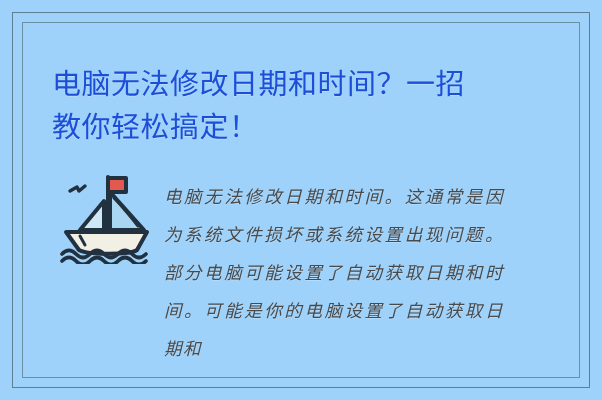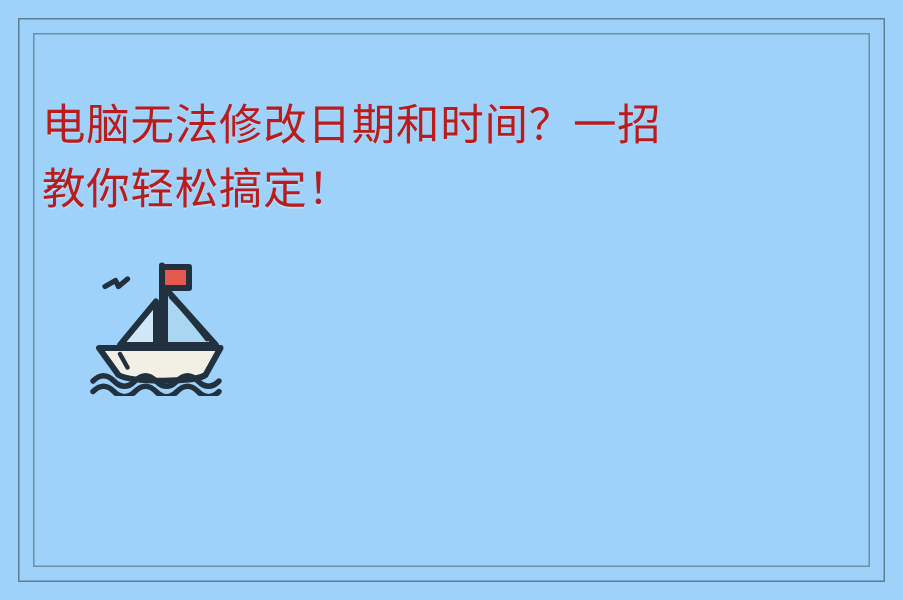--- a/index.html
+++ b/index.html
@@ -42,24 +42,24 @@
     right: 22px;
     bottom: 22px;
     border: 1px solid #6d8fa3;
     box-sizing: border-box;
     pointer-events: none;
   }
 
   
   .title {
     position: absolute;
-    left: 28px;
+    left: 52px;
     top: 44px;
     width: 470px;
-    color: #b91c1c;
+    color: #1d4ed8;
     font-size: 29px;
     line-height: 43px;
     letter-spacing: 0.5px;
     font-weight: 400;
     white-space: pre-wrap;
     text-shadow: 0 1px 0 rgba(255,255,255,0.25);
   }
 
   
   .content {
@@ -128,15 +128,16 @@
 
           <path d="M14 64 L95 64 L85 82 C78 87 36 87 27 82 Z" fill="#f2efe4"></path>
           <path d="M28 68 L33 77" stroke-width="3"></path>
 
           <path d="M10 86 q7 -7 14 0 q7 7 14 0 q7 -7 14 0 q7 7 14 0 q7 -7 14 0 q7 7 14 0" stroke-width="3.6"></path>
           <path d="M10 93 q7 -7 14 0 q7 7 14 0 q7 -7 14 0 q7 7 14 0 q7 -7 14 0 q7 7 14 0" stroke-width="3.6"></path>
         </g>
       </svg>
     </div>
 
+    <p class="body-text">电脑无法修改日期和时间。这通常是因为系统文件损坏或系统设置出现问题。部分电脑可能设置了自动获取日期和时间。可能是你的电脑设置了自动获取日期和</p>
 
   </div>
 </div>
 
 </body></html>

